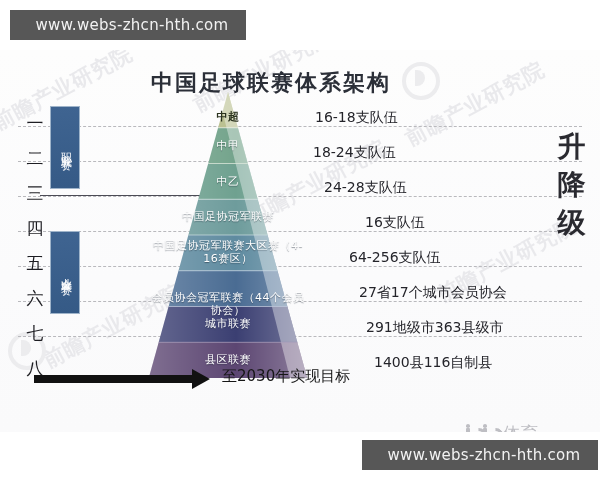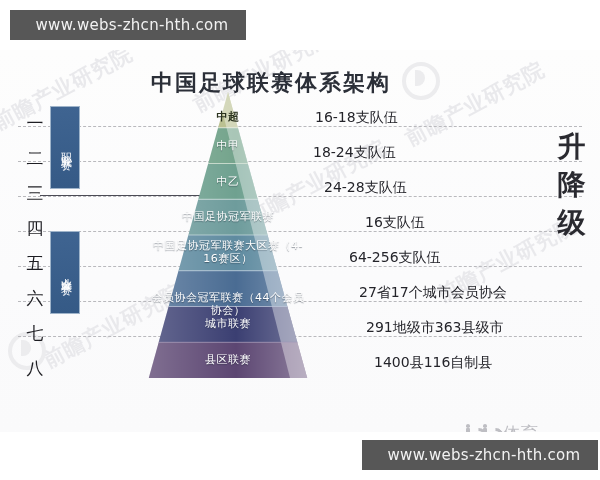--- a/index.html
+++ b/index.html
@@ -253,20 +253,25 @@
     <div class="right-note" style="left:359px;top:234px;">27省17个城市会员协会</div>
     <div class="right-note" style="left:366px;top:269px;">291地级市363县级市</div>
     <div class="right-note" style="left:374px;top:304px;">1400县116自制县</div>
 
     <div id="rise-fall">
       <span>升</span>
       <span>降</span>
       <span>级</span>
     </div>
 
+    <div id="arrow-wrap">
+      <div id="arrow-line"></div>
+      <div id="arrow-head"></div>
+      <div id="goal-text">至2030年实现目标</div>
+    </div>
 
     <div id="pp-logo">
       <div class="pp-mark">
         <div class="dot"></div>
           <div class="stem"></div>
           <div class="bowl"></div>
       </div>
       <div class="pp-mark">
         <div class="dot"></div>
           <div class="stem"></div>

